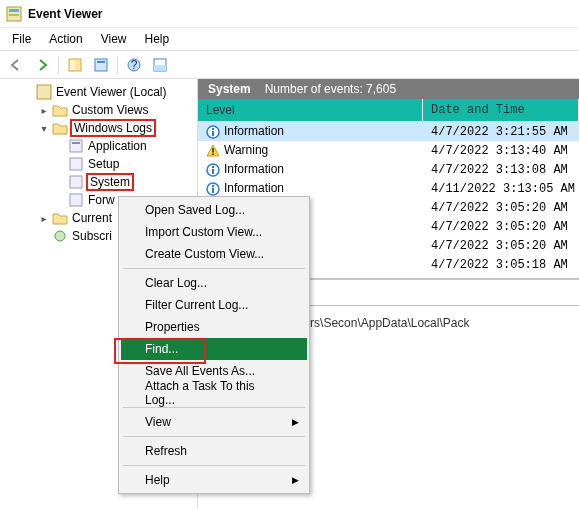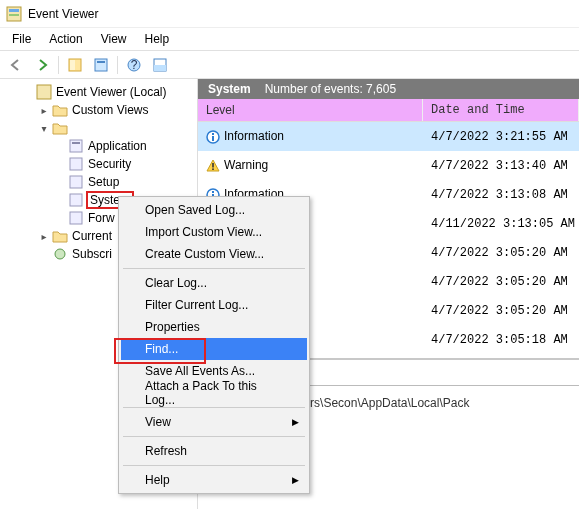--- a/index.html
+++ b/index.html
@@ -1,18 +1,18 @@
 <!DOCTYPE html>
 <html><head>
 <meta charset="utf-8">
 <style>
 * { box-sizing: border-box; margin: 0; padding: 0; font-family: "Segoe UI", Tahoma, sans-serif; font-size: 12px; }
 body { background: #fff; width: 579px; height: 509px; overflow: hidden; }
 
-.titlebar { height: 28px; display: flex; align-items: center; padding: 0 6px; gap: 6px; border-bottom: 1px solid #eee; }
+.titlebar { height: 28px; display: flex; align-items: center; padding: 0 6px; gap: 6px; border-bottom: 1px solid #eee; font-weight: bold; }
 .titlebar .appicon { width: 16px; height: 16px; display:inline-flex; align-items:center; justify-content:center; }
 .titlebar-title { font-size: 12px; }
 
 .menubar { height: 22px; display: flex; align-items: center; padding: 0 4px; gap: 2px; }
 .menubar-item { padding: 2px 8px; cursor: default; }
 
 .menubar-sep { height: 1px; background: #e0e0e0; }
 
 .toolbar { height: 28px; display: flex; align-items: center; padding: 2px 4px; gap: 2px; border-bottom: 1px solid #e0e0e0; }
 .tb-btn { width: 24px; height: 22px; display: inline-flex; align-items: center; justify-content: center; border: 1px solid transparent; }
@@ -28,36 +28,36 @@
 .indent-0 { padding-left: 2px; }
 .indent-1 { padding-left: 18px; }
 .indent-2 { padding-left: 34px; }
 .redbox { border: 2px solid #d22; display:inline-block; }
 
 .mainpane { flex: 1; display: flex; flex-direction: column; overflow: hidden; }
 .headerbar { background: #7a7a7a; color: #fff; height: 20px; display: flex; align-items: center; padding: 0 10px; gap: 14px; font-size: 12px; }
 .headerbar-title { font-weight: bold; }
 
 .grid { position: relative; }
-.grid-head { display: flex; border-bottom: 1px solid #ddd; background: #f0abfc; }
+.grid-head { display: flex; border-bottom: 1px solid #ddd; background: #14b8a6; }
 .grid-head-cell { padding: 4px 8px; border-right: 1px solid #eee; color: #333; }
 .col-level { width: 225px; }
 .col-date { flex: 1; font-family: Liberation Mono, monospace; }
-.grid-row { display: flex; height: 29px; align-items: center; }
+.grid-row { display: flex; height: 19px; align-items: center; }
 .grid-row.sel { background: #cce8ff; }
 .cell { padding: 0 8px; white-space: nowrap; overflow: hidden; }
 .lvlicon { width:14px; height:14px; display:inline-flex; align-items:center; justify-content:center; margin-right:4px; vertical-align:middle; }
 
 .detailspane { border-top: 2px solid #c8c8c8; margin-top: 4px; }
 .detail-tab { margin-top: 6px; border: 1px solid #bbb; border-bottom: none; display:inline-block; padding: 2px 16px; background:#fff; margin-left:6px; border-radius: 2px 2px 0 0; }
 .detail-body { border-top: 1px solid #bbb; padding: 10px 8px; white-space: nowrap; overflow: hidden; color:#333; }
 
 .ctxmenu { position: absolute; left: 118px; top: 196px; width: 192px; background: #f2f2f2; border: 1px solid #bcbcbc; box-shadow: 2px 2px 4px rgba(0,0,0,.25); padding: 2px; z-index: 50; }
 .ctx-item { display:flex; align-items:center; height: 22px; padding: 0 20px 0 24px; cursor: default; position:relative; }
-.ctx-item.hi { background: #3b82f6; color: #fff; }
+.ctx-item.hi { background: #15803d; color: #fff; }
 .ctx-find-outline { position:absolute; left:114px; top:338px; width:92px; height:26px; border:2px solid #d22; z-index:51; pointer-events:none; }
 .ctx-sep { height:1px; background:#ccc; margin:3px 2px; }
 .ctx-sub { position:absolute; right:8px; font-size:9px; }
 
 svg { display:block; }
 </style>
 </head>
 <body>
 
 <div class="titlebar">
@@ -139,39 +139,31 @@
         </span>
       <span class="label">Custom Views</span>
     </div>
     <div class="tree-row indent-1">
       <span class="expander">▾</span>
       <span class="ticon">
           <svg width="16" height="16">
             <path d="M1 4h5l2 2h7v8H1z" fill="#fbe29a" stroke="#caa54a"></path>
           </svg>
         </span>
+      <span class="label redbox">Windows Logs</span>
     </div>
     <div class="tree-row indent-2">
       <span class="expander"></span>
       <span class="ticon">
           <svg width="14" height="14">
             <rect x="1" y="1" width="12" height="12" fill="#eef" stroke="#99b"></rect>
             <rect x="3" y="3" width="8" height="2" fill="#88a"></rect>
           </svg>
         </span>
       <span class="label">Application</span>
-    </div>
-    <div class="tree-row indent-2">
-      <span class="expander"></span>
-      <span class="ticon">
-          <svg width="14" height="14">
-            <rect x="1" y="1" width="12" height="12" fill="#eef" stroke="#99b"></rect>
-          </svg>
-        </span>
-      <span class="label">Security</span>
     </div>
     <div class="tree-row indent-2">
       <span class="expander"></span>
       <span class="ticon">
           <svg width="14" height="14">
             <rect x="1" y="1" width="12" height="12" fill="#eef" stroke="#99b"></rect>
           </svg>
         </span>
       <span class="label">Setup</span>
     </div>
@@ -318,21 +310,21 @@
 <div class="ctxmenu">
   <div class="ctx-item">Open Saved Log...</div>
   <div class="ctx-item">Import Custom View...</div>
   <div class="ctx-item">Create Custom View...</div>
   <div class="ctx-sep"></div>
   <div class="ctx-item">Clear Log...</div>
   <div class="ctx-item">Filter Current Log...</div>
   <div class="ctx-item">Properties</div>
   <div class="ctx-item hi">Find...</div>
   <div class="ctx-item">Save All Events As...</div>
-  <div class="ctx-item">Attach a Pack To this Log...</div>
+  <div class="ctx-item">Attach a Task To this Log...</div>
   <div class="ctx-sep"></div>
   <div class="ctx-item">
       <span>View</span>
       <span class="ctx-sub">▶</span>
     </div>
   <div class="ctx-sep"></div>
   <div class="ctx-item">Refresh</div>
   <div class="ctx-sep"></div>
   <div class="ctx-item">
       <span>Help</span>

